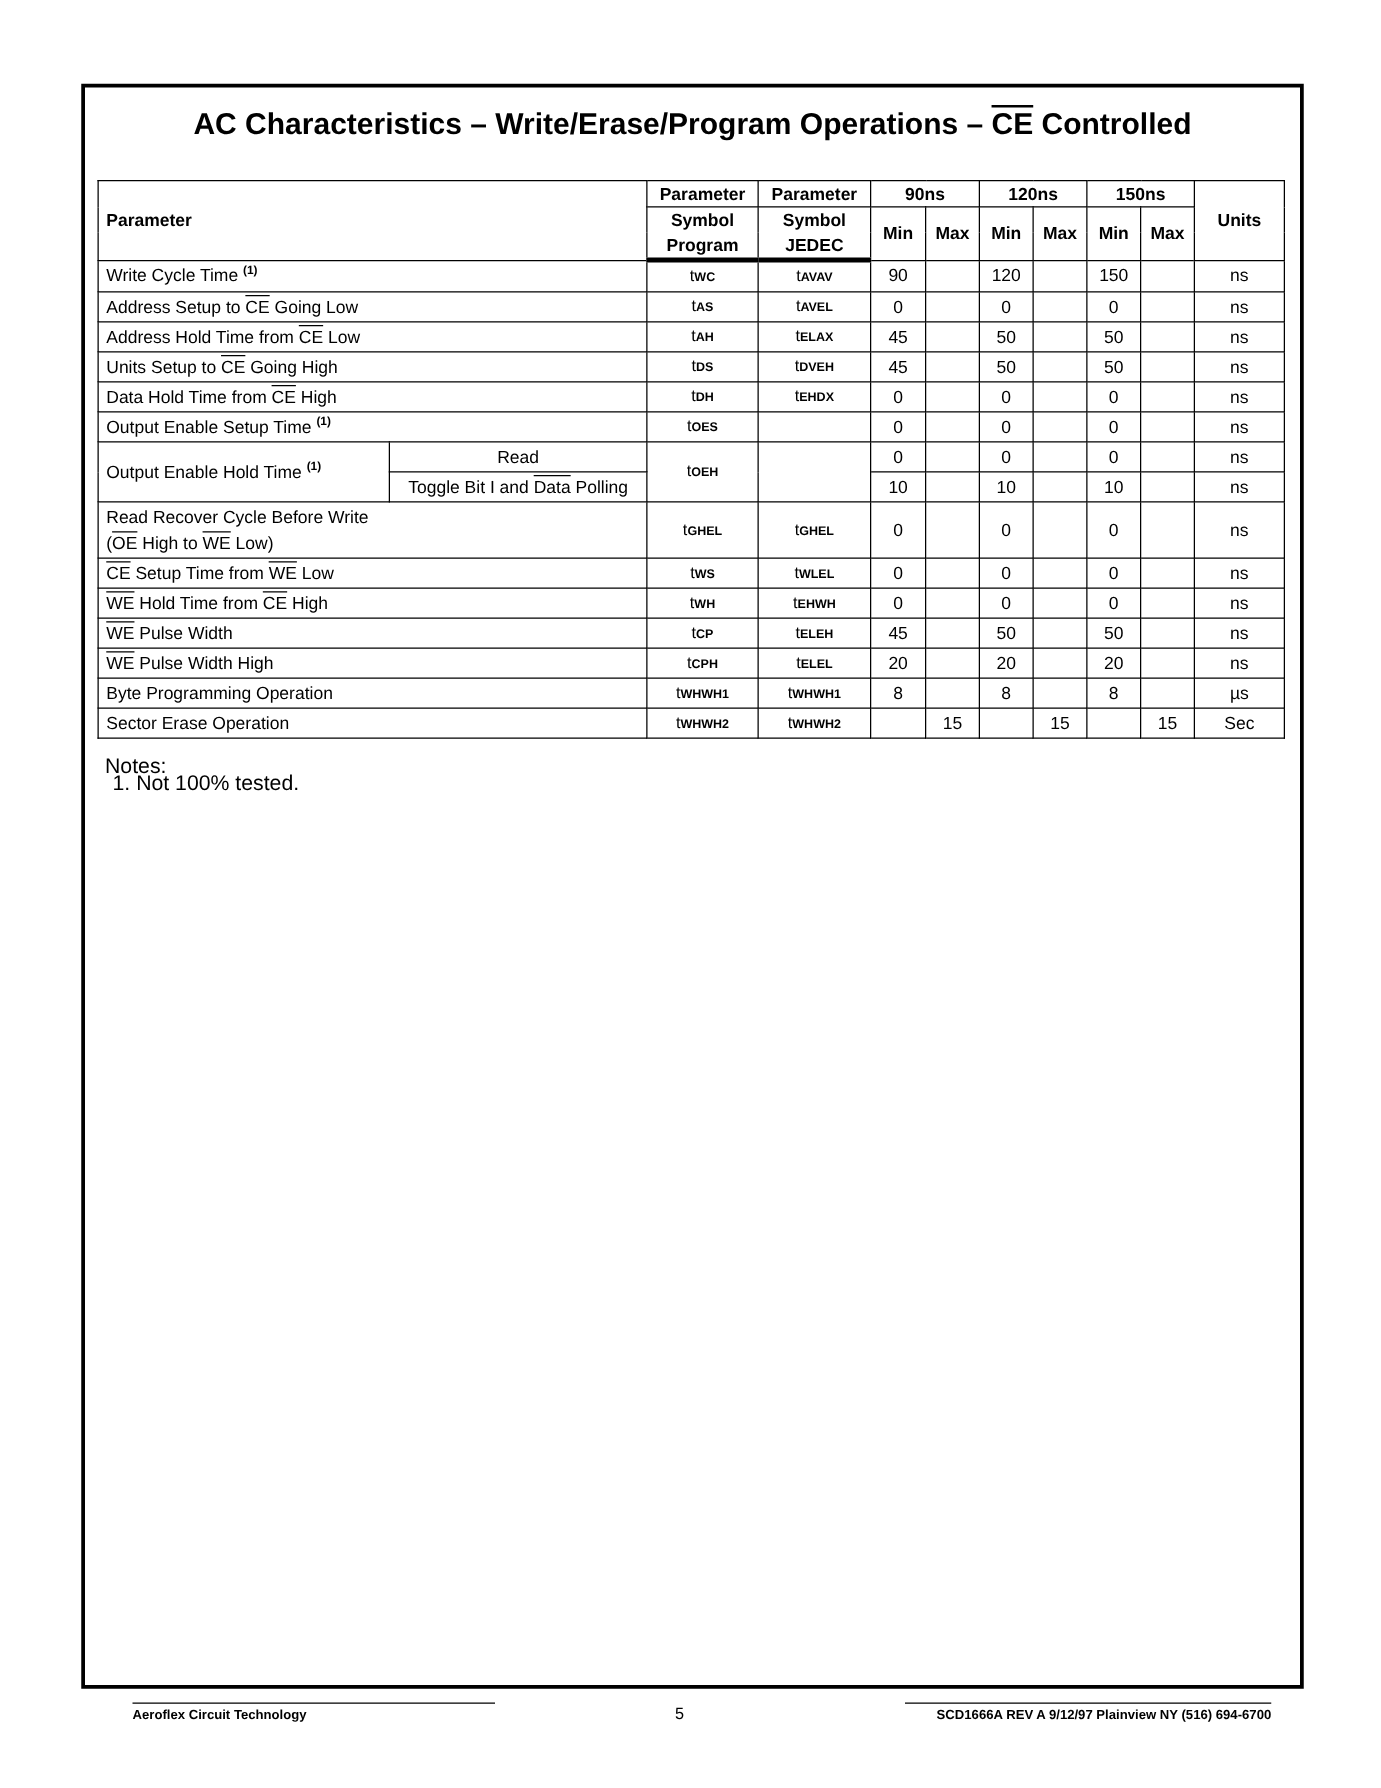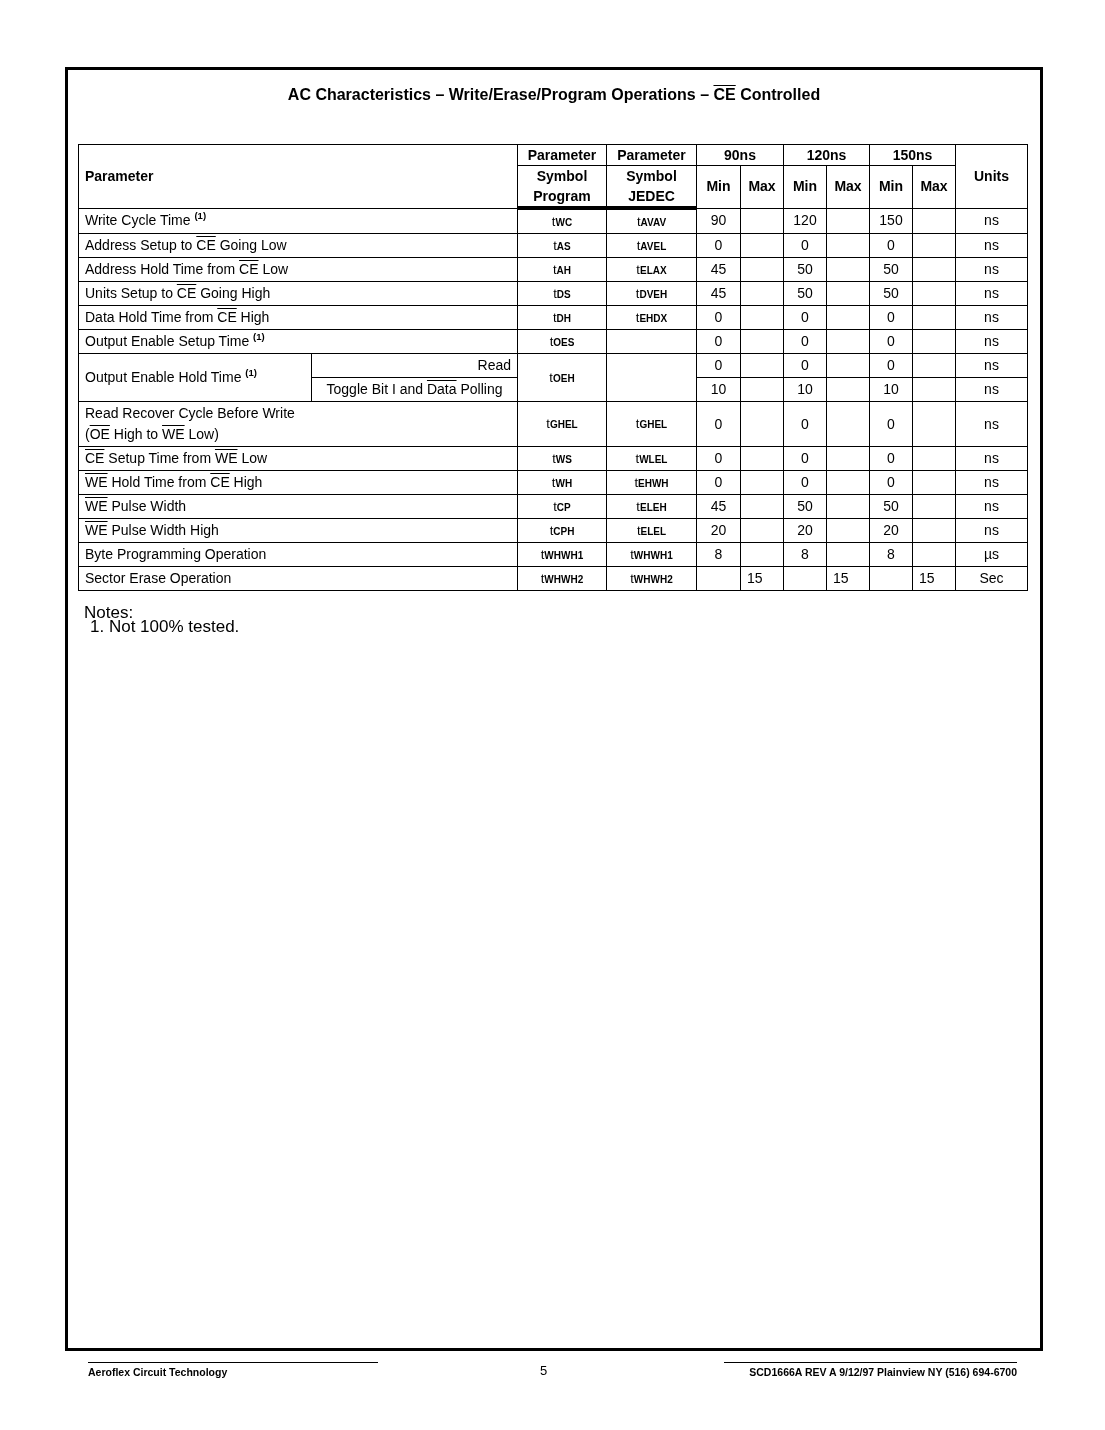--- a/index.html
+++ b/index.html
@@ -1,33 +1,33 @@
 <!DOCTYPE html>
 <html><head>
 <meta charset="utf-8">
 <style>
   html, body { margin:0; padding:0; background:#fff; }
   body { width:1105px; height:1430px; position:relative; font-family:"Liberation Sans", sans-serif; color:#000; }
   .frame { position:absolute; left:65px; top:67px; width:972px; height:1278px; border:3px solid #000; box-sizing:content-box; }
-  .title { position:absolute; left:0; right:0; top:16px; text-align:center; font-weight:bold; font-size:16px; }
+  .title { position:absolute; left:0; right:0; top:16px; text-align:center; font-weight:bold; font-size:24px; }
   .subtitle { position:absolute; left:0; right:0; top:44px; text-align:center; font-size:11.5px; }
   .ol { text-decoration:overline; }
   table.spec { position:absolute; left:10px; top:74px; border-collapse:collapse; table-layout:fixed; font-size:14px; }
   table.spec td, table.spec th { border:1.5px solid #000; padding:0 6px; height:23px; line-height:17px; }
   table.spec th { font-weight:bold; font-size:14px; text-align:center; height:20px;margin-top:17px; }
   table.spec tr.hdr-last th { border-bottom:4px solid #000; }
   table.spec td.c { text-align:center; }
   table.spec td.sym { text-align:center; font-size:13px; }
   .sub { font-size:10px; font-weight:bold; text-transform:uppercase; }
   .sup { font-size:9.5px; font-weight:bold; vertical-align:super; line-height:0; }
   table.spec td.num { text-align:center; }
-  table.spec td.mx { text-align:left;margin-left:44px; }
+  table.spec td.mx { text-align:center;margin-left:44px; }
   .notes { position:absolute; left:16px; top:536px; font-size:17px; line-height:14px; }
   .footer { position:absolute; top:1362px; font-size:10.5px; font-weight:bold; }
-  .f-left { left:88px; width:290px; border-top:1px solid #000; padding-top:3px; }
+  .f-left { left:106px; width:290px; border-top:1px solid #000; padding-top:3px; }
   .f-center { left:540px; font-weight:normal; font-size:13px; top:1363px; }
   .f-right { left:724px; width:293px; border-top:1px solid #000; padding-top:3px; text-align:right; }
 </style>
 </head>
 <body>
 
 <div class="frame">
   <div class="title"><span>AC Characteristics – Write/Erase/Program Operations – </span><span class="ol">CE</span><span> Controlled</span></div>
 
   <table class="spec">
@@ -140,21 +140,21 @@
         <td class="mx"></td>
         <td class="num">0</td>
         <td class="mx"></td>
         <td class="num">0</td>
         <td class="mx"></td>
         <td class="c">ns</td>
       </tr>
 
       <tr>
         <td rowspan="2" style="height:40px;"><span>Output Enable Hold Time </span><span class="sup">(1)</span></td>
-        <td class="c" style="height:19px;line-height:15px;text-align:right;">Read</td>
+        <td class="c" style="height:19px;line-height:15px;">Read</td>
         <td rowspan="2" class="sym"><span>t</span><span class="sub">oeh</span></td>
         <td rowspan="2" class="sym"></td>
         <td class="num" style="height:19px;line-height:15px;">0</td>
         <td class="mx"></td>
         <td class="num">0</td>
         <td class="mx"></td>
         <td class="num">0</td>
         <td class="mx"></td>
         <td class="c">ns</td>
       </tr>

